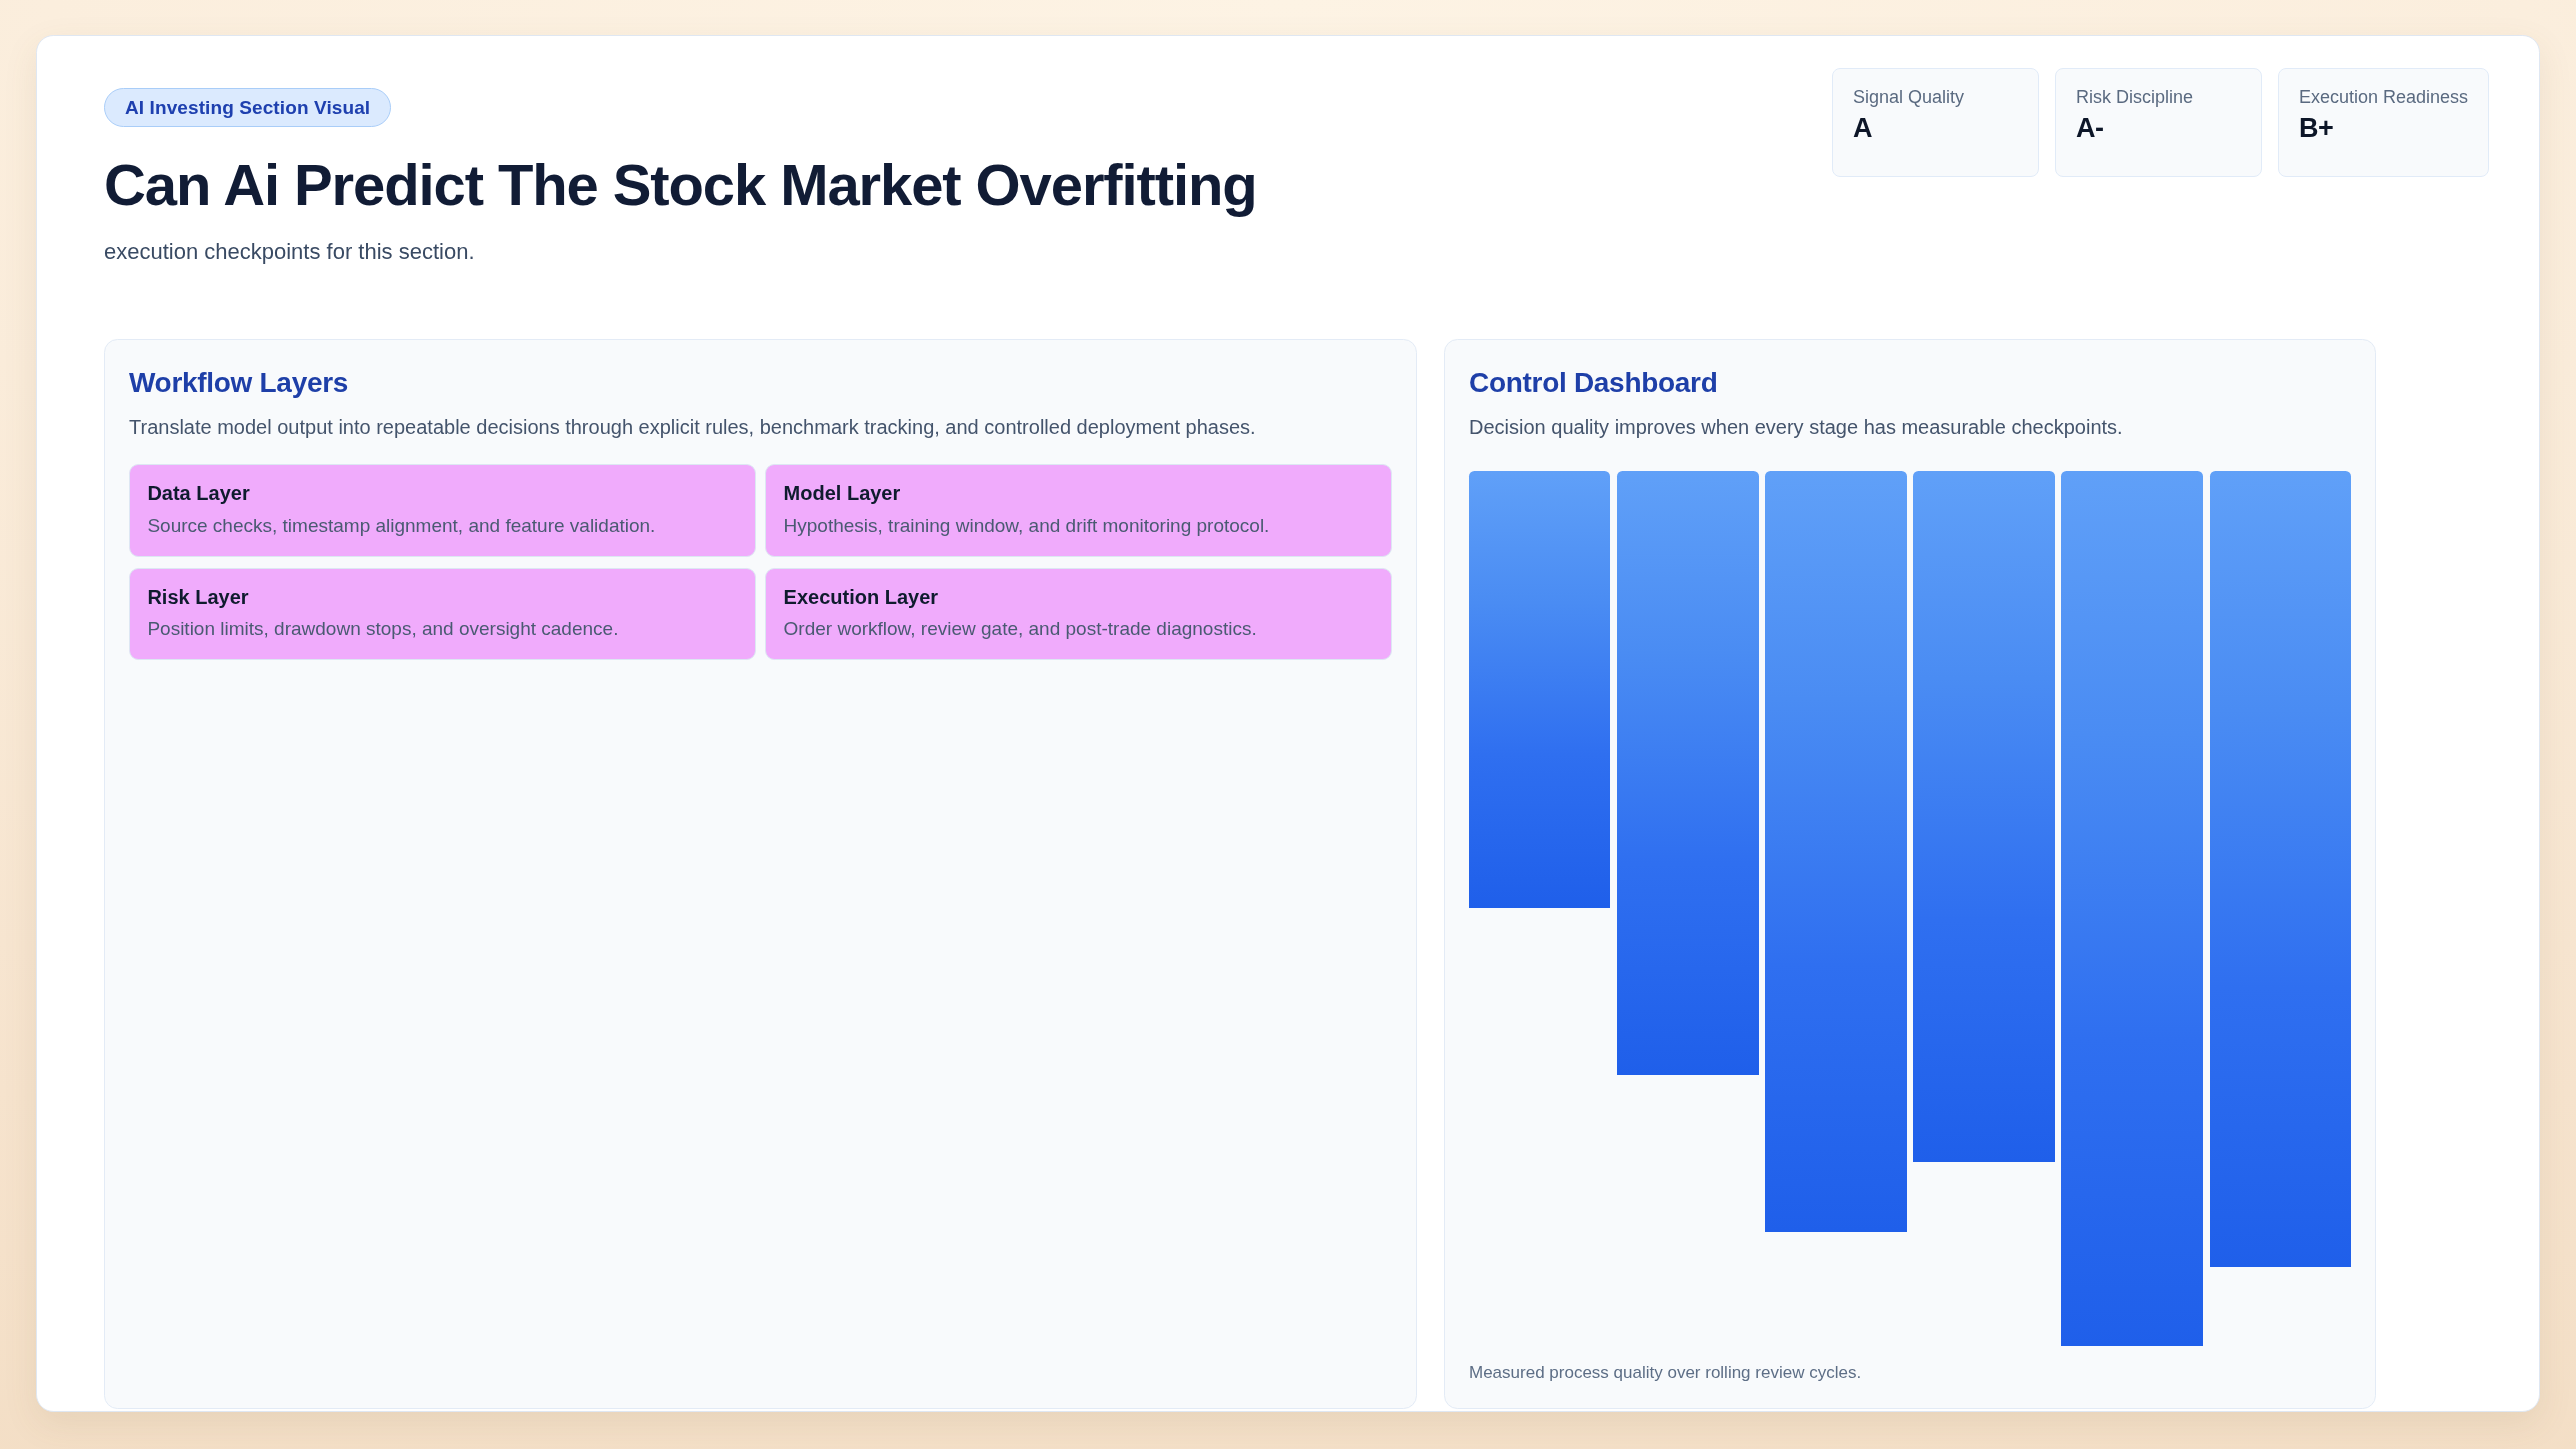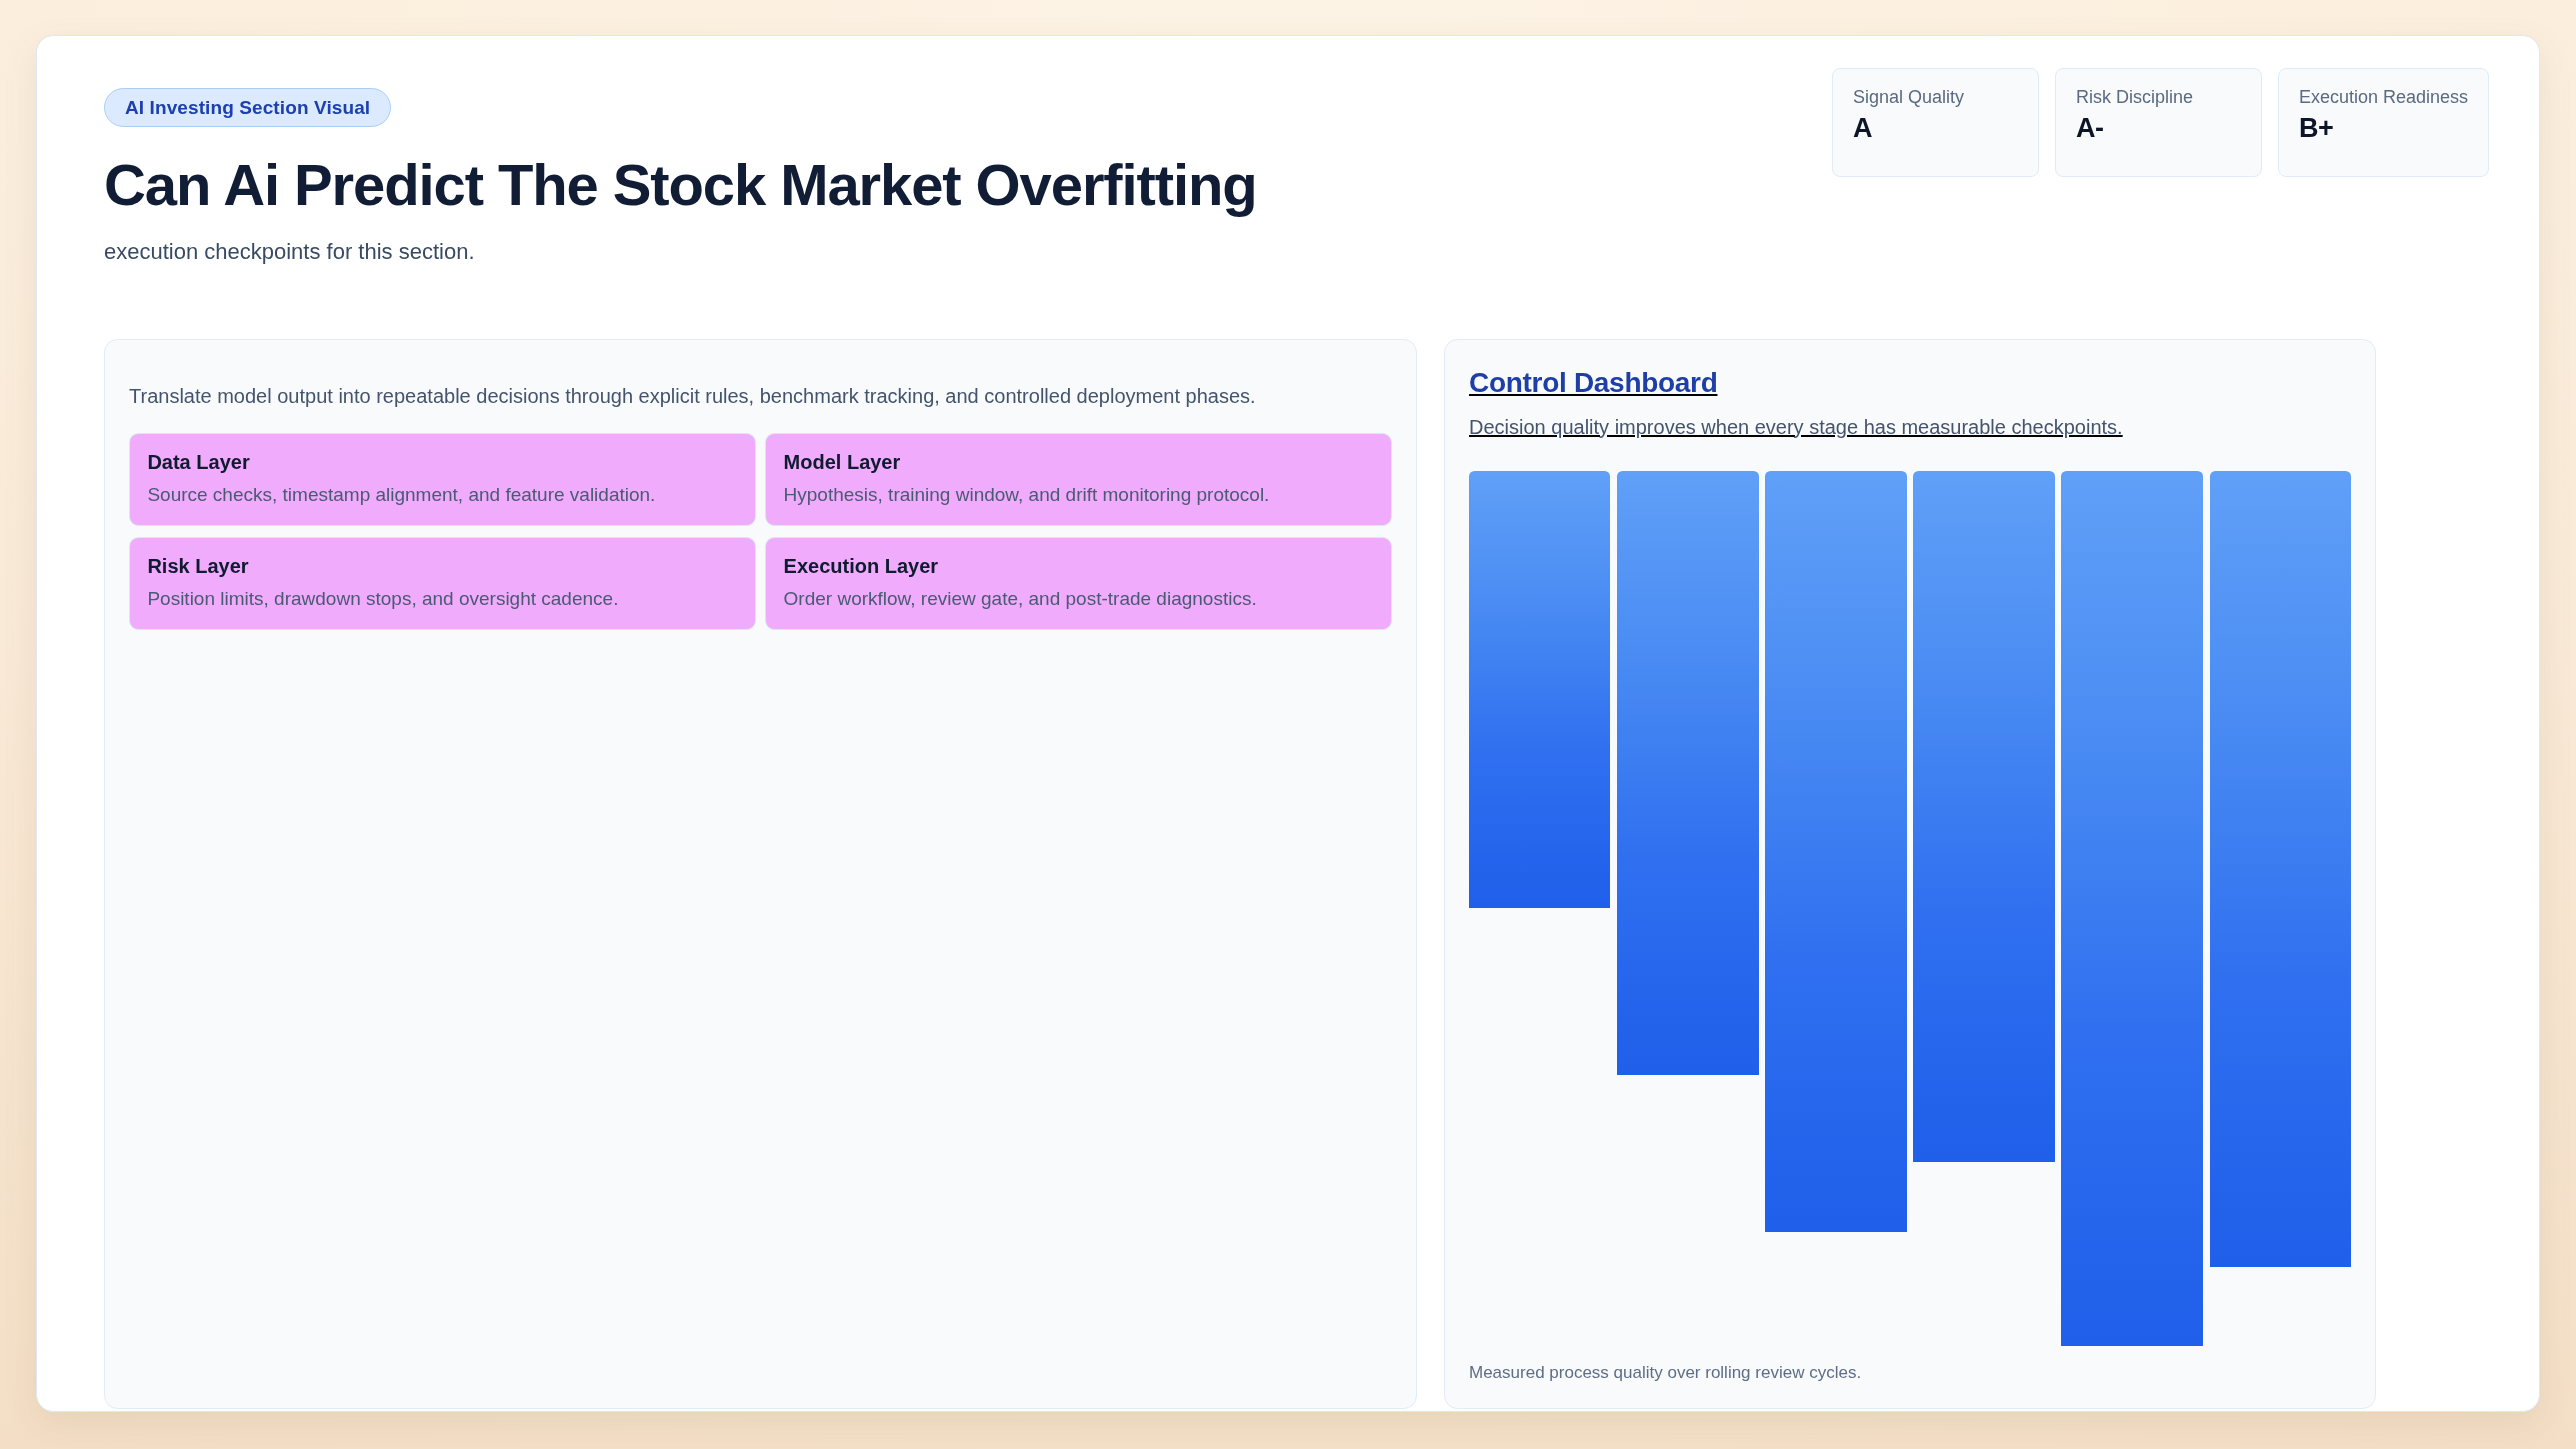--- a/index.html
+++ b/index.html
@@ -135,21 +135,21 @@
   }
 
   .panel {
     background: #f8fafc;
     border: 1.3px solid #e3ebf6;
     border-radius: 13.4px;
     padding: 28px 24px 24px 24px;
     position: relative;
   }
   .panel-left  { width: 1313px; }
-  .panel-right { width: 932px; display: flex; flex-direction: column; text-decoration: underline; }
+  .panel-right { width: 932px; display: flex; flex-direction: column; }
 
   .panel-title {
     font-size: 28px;
     font-weight: 700;
     color: #1e3fa8;
     letter-spacing: -0.3px;
     line-height: 1.1;
   }
 
   .panel-desc {
@@ -246,20 +246,21 @@
         <div class="metric">
           <div class="metric-label">Execution Readiness</div>
           <div class="metric-value">B+</div>
         </div>
       </div>
     </div>
 
     <div class="panels">
 
       <section class="panel panel-left">
+        <h2 class="panel-title">Workflow Layers</h2>
         <p class="panel-desc">Translate model output into repeatable decisions through explicit rules, benchmark tracking, and controlled deployment phases.</p>
 
         <div class="layer-grid">
           <div class="layer-tile">
             <div class="layer-name">Data Layer</div>
             <div class="layer-detail">Source checks, timestamp alignment, and feature validation.</div>
           </div>
           <div class="layer-tile">
             <div class="layer-name">Model Layer</div>
             <div class="layer-detail">Hypothesis, training window, and drift monitoring protocol.</div>

